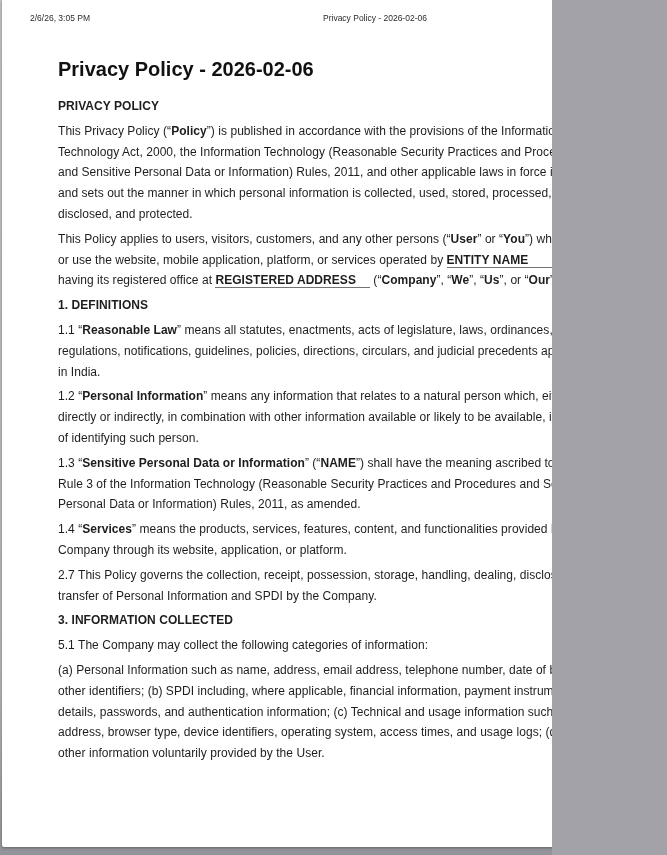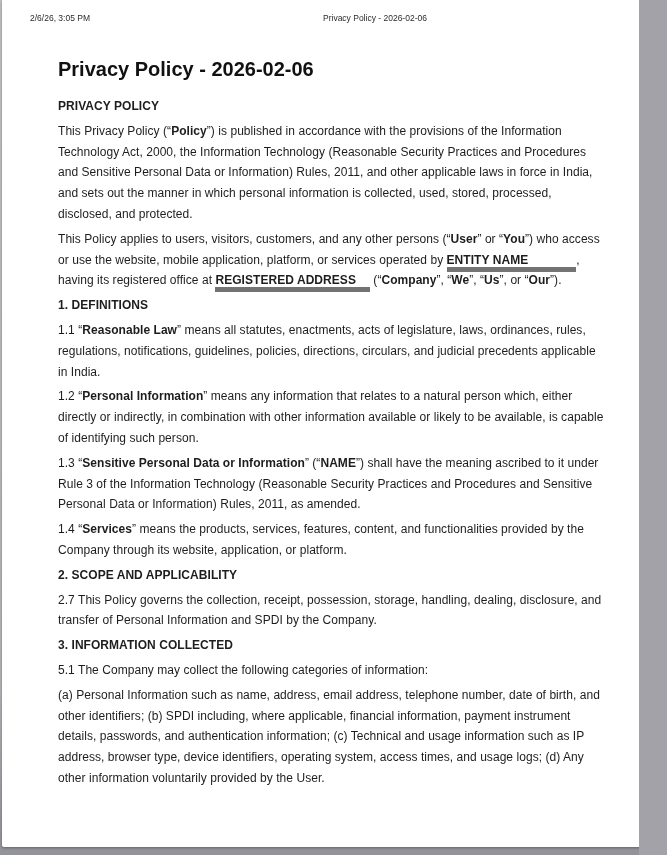--- a/index.html
+++ b/index.html
@@ -3,21 +3,21 @@
 <meta charset="utf-8">
 <style>
   html,body{margin:0;padding:0;}
   body{
     width:667px;height:855px;
     font-family:"Liberation Sans","DejaVu Sans",sans-serif;
     background:#a2a2a8;
     overflow:hidden;
   }
   .viewport{
-    position:relative;width:639px;height:855px;
+    position:relative;width:552px;height:855px;
     background:linear-gradient(180deg,#c2c2c6 0%,#b3b3b8 80%,#93939a 100%);
     overflow:hidden;
   }
   .sheet{
     position:absolute;left:2px;top:0;width:661px;height:847px;
     background:#ffffff;
     border-radius:0 0 2px 2px;
     box-shadow:0 1px 3px rgba(0,0,0,.35);
   }
   
@@ -35,21 +35,21 @@
     font-size:20px;line-height:26px;font-weight:700;color:#111;
     letter-spacing:0;
   }
   .block{
     margin:4px 0;
     font-size:12px;line-height:20.8px;
     letter-spacing:0.05px;
   }
   .block.heading{font-weight:700;}
   .b{font-weight:700;}
-  .u{border-bottom:5px solid #737373;}
+  .u{border-bottom:1px solid #737373;}
   .pad{display:inline-block;height:1px;}
 </style>
 </head>
 <body>
 
 <div class="viewport">
   <div class="sheet">
 
     <div class="print-header">
       <span class="ph-datetime">2/6/26, 3:05 PM</span>
@@ -60,21 +60,20 @@
       <h1 class="doc-title">Privacy Policy - 2026-02-06</h1>
       <div id="blocks">
           <p class="block heading"><span class="b">PRIVACY POLICY</span></p>
           <p class="block paragraph"><span>This Privacy Policy (“</span><span class="b">Policy</span><span>”) is published in accordance with the provisions of the Information Technology Act, 2000, the Information Technology (Reasonable Security Practices and Procedures and Sensitive Personal Data or Information) Rules, 2011, and other applicable laws in force in India, and sets out the manner in which personal information is collected, used, stored, processed, disclosed, and protected.</span></p>
           <p class="block paragraph"><span>This Policy applies to users, visitors, customers, and any other persons (“</span><span class="b">User</span><span>” or “</span><span class="b">You</span><span>”) who access or use the website, mobile application, platform, or services operated by </span><span class="u"><span class="b">ENTITY NAME</span><span class="pad" style="width: 48px;"></span></span><span>, having its registered office at </span><span class="u"><span class="b">REGISTERED ADDRESS</span><span class="pad" style="width: 14px;"></span></span><span> (“</span><span class="b">Company</span><span>”, “</span><span class="b">We</span><span>”, “</span><span class="b">Us</span><span>”, or “</span><span class="b">Our</span><span>”).</span></p>
           <p class="block heading"><span class="b">1. DEFINITIONS</span></p>
           <p class="block paragraph"><span>1.1 “</span><span class="b">Reasonable Law</span><span>” means all statutes, enactments, acts of legislature, laws, ordinances, rules, regulations, notifications, guidelines, policies, directions, circulars, and judicial precedents applicable in India.</span></p>
           <p class="block paragraph"><span>1.2 “</span><span class="b">Personal Information</span><span>” means any information that relates to a natural person which, either directly or indirectly, in combination with other information available or likely to be available, is capable of identifying such person.</span></p>
           <p class="block paragraph"><span>1.3 “</span><span class="b">Sensitive Personal Data or Information</span><span>” (“</span><span class="b">NAME</span><span>”) shall have the meaning ascribed to it under Rule 3 of the Information Technology (Reasonable Security Practices and Procedures and Sensitive Personal Data or Information) Rules, 2011, as amended.</span></p>
           <p class="block paragraph"><span>1.4 “</span><span class="b">Services</span><span>” means the products, services, features, content, and functionalities provided by the Company through its website, application, or platform.</span></p>
-          <p class="block heading"><span class="b">2. SCOPE AND APPLICABILITY</span></p>
           <p class="block paragraph"><span>2.7 This Policy governs the collection, receipt, possession, storage, handling, dealing, disclosure, and transfer of Personal Information and SPDI by the Company.</span></p>
           <p class="block heading"><span class="b">3. INFORMATION COLLECTED</span></p>
           <p class="block paragraph"><span>5.1 The Company may collect the following categories of information:</span></p>
           <p class="block paragraph"><span>(a) Personal Information such as name, address, email address, telephone number, date of birth, and other identifiers; (b) SPDI including, where applicable, financial information, payment instrument details, passwords, and authentication information; (c) Technical and usage information such as IP address, browser type, device identifiers, operating system, access times, and usage logs; (d) Any other information voluntarily provided by the User.</span></p>
         </div>
     </div>
 
 
   </div>
 </div>

